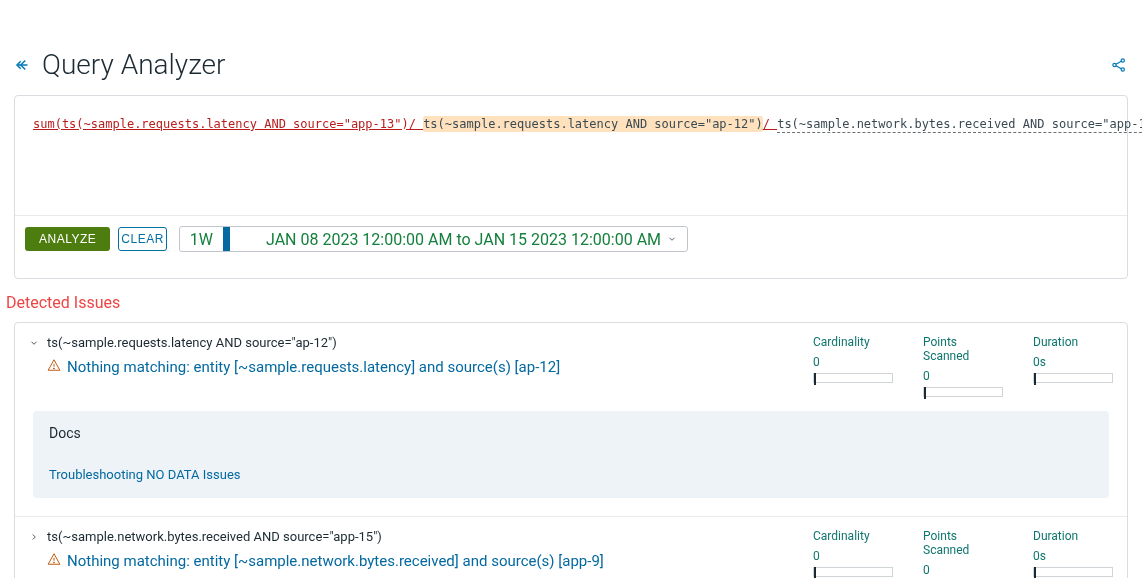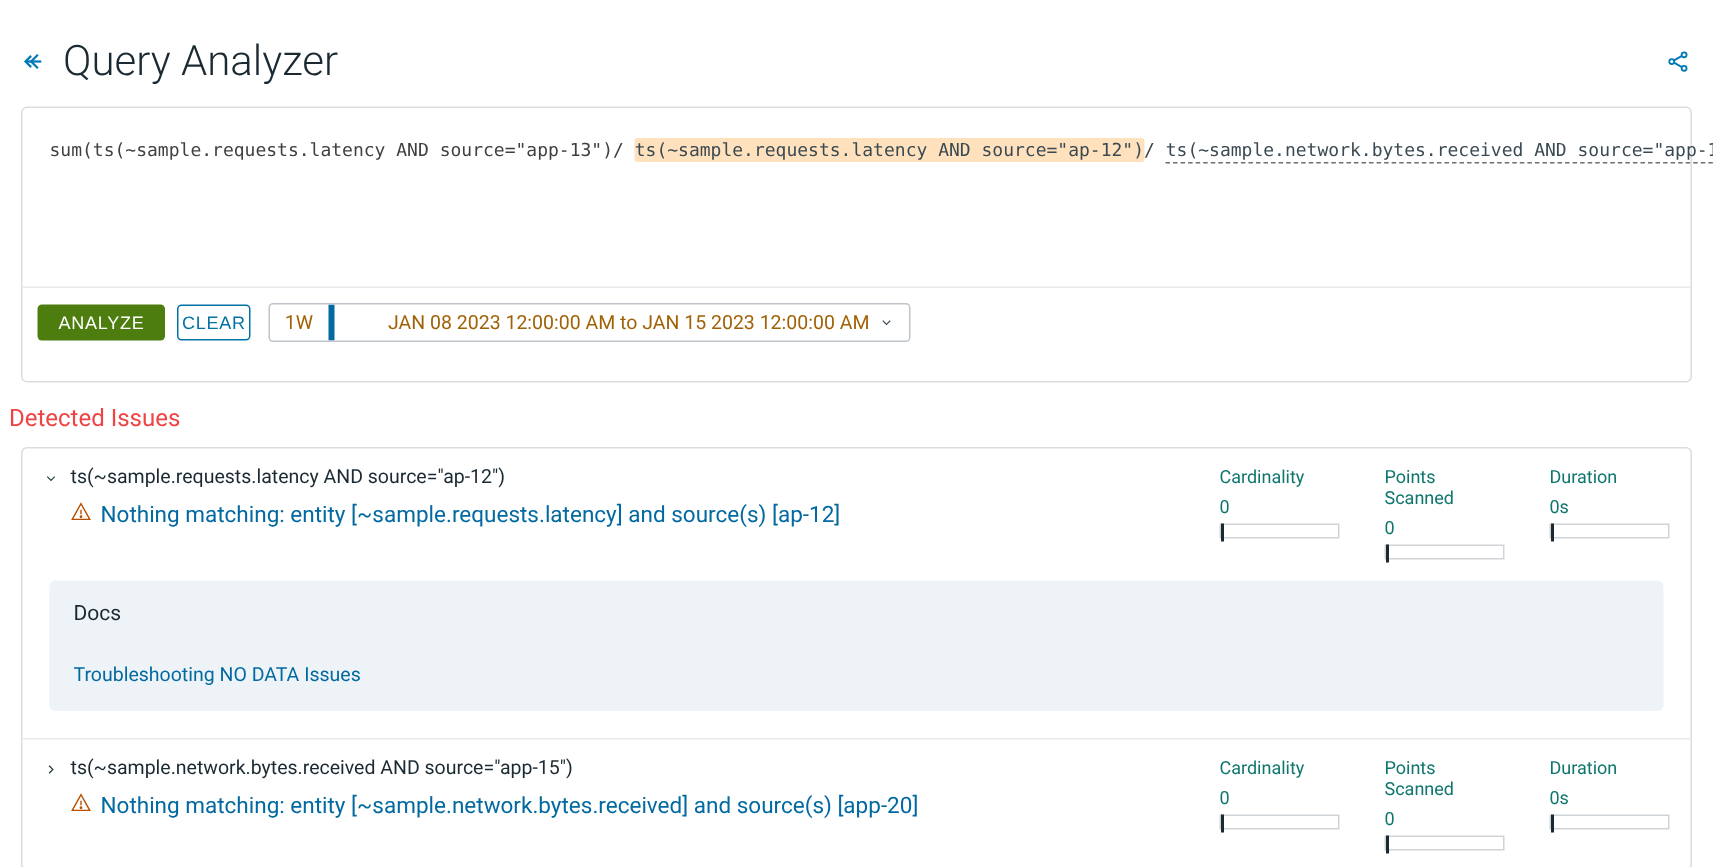--- a/index.html
+++ b/index.html
@@ -9,20 +9,21 @@
     color: #1b2a32;
     width: 1142px;
     height: 578px;
     overflow: hidden;
   }
   .header {
     display: flex;
     align-items: center;
     justify-content: space-between;
     padding: 24px 14px 2px 14px;
+    margin-top: 24px;
   }
   .header-left { display: flex; align-items: center; }
   .back-arrow {
     color: #0079b8;
     font-size: 18px;
     margin-right: 10px;
     cursor: pointer;
   }
   .page-title {
     font-size: 28px;
@@ -40,21 +41,21 @@
   }
   .query-editor {
     padding: 20px 18px 20px 18px;
     font-family: "Menlo","Consolas",monospace;
     font-size: 12px;
     line-height: 16px;
     min-height: 120px;
     border-bottom: 1px solid #e7ebee;
     white-space: nowrap;
   }
-  .q-plain { color: #404040; }
+  .q-plain { color: #b91c1c; text-decoration: underline; }
   .q-hl1 {
     background: #ffe1bd;
     color: #3a4a52;
     border-radius:2px;
     padding:1px 0;
   }
   .q-hl2 {
     color: #3a4a52;
     border-bottom: 1px dashed #6a6f73;
     padding-bottom:1px;
@@ -87,26 +88,26 @@
   }
   .range-group {
     display: inline-flex;
     border: 1px solid #bfc5ca;
     border-radius: 3px;
     overflow: hidden;
     margin-left: 4px;
     height: 26px;
   }
   .range-part {
-    font-size: 13px;
-    color: #a16207;
+    font-size: 16px;
+    color: #15803d;
     padding: 4px 10px;
     display:flex; align-items:center;
   }
-  .range-part + .range-part { border-left: 4px solid #0369a1; padding-left: 36px; }
+  .range-part + .range-part { border-left: 7px solid #0369a1; padding-left: 36px; }
   .section-title {
     font-size: 16px;
     font-weight: 400;
     color: #ef4444;
     margin: 14px 14px 6px 6px;
   }
   .issues-card {
     margin: 10px 14px 0 14px;
     border: 1px solid #d9dde1;
     border-radius: 4px;
@@ -291,21 +292,21 @@
           <span>ts(~sample.network.bytes.received AND source="app-15")</span>
         </div>
         <div class="issue-warning-row">
           <span class="warn-icon">
             <svg width="14" height="14" viewBox="0 0 24 24" fill="none" stroke="#b95000" stroke-width="1.6">
               <path d="M12 3L2 21h20L12 3z"></path>
                 <path d="M12 10v5"></path>
                 <circle cx="12" cy="18" r="0.8" fill="#b95000"></circle>
             </svg>
           </span>
-          <span>Nothing matching: entity [~sample.network.bytes.received] and source(s) [app-20]</span>
+          <span>Nothing matching: entity [~sample.network.bytes.received] and source(s) [app-9]</span>
         </div>
       </div>
       <div class="metrics">
         <div class="metric">
           <div class="metric-label">Cardinality</div>
           <div class="metric-value">0</div>
           <div class="metric-bar"></div>
         </div>
         <div class="metric">
           <div class="metric-label">Points Scanned</div>

